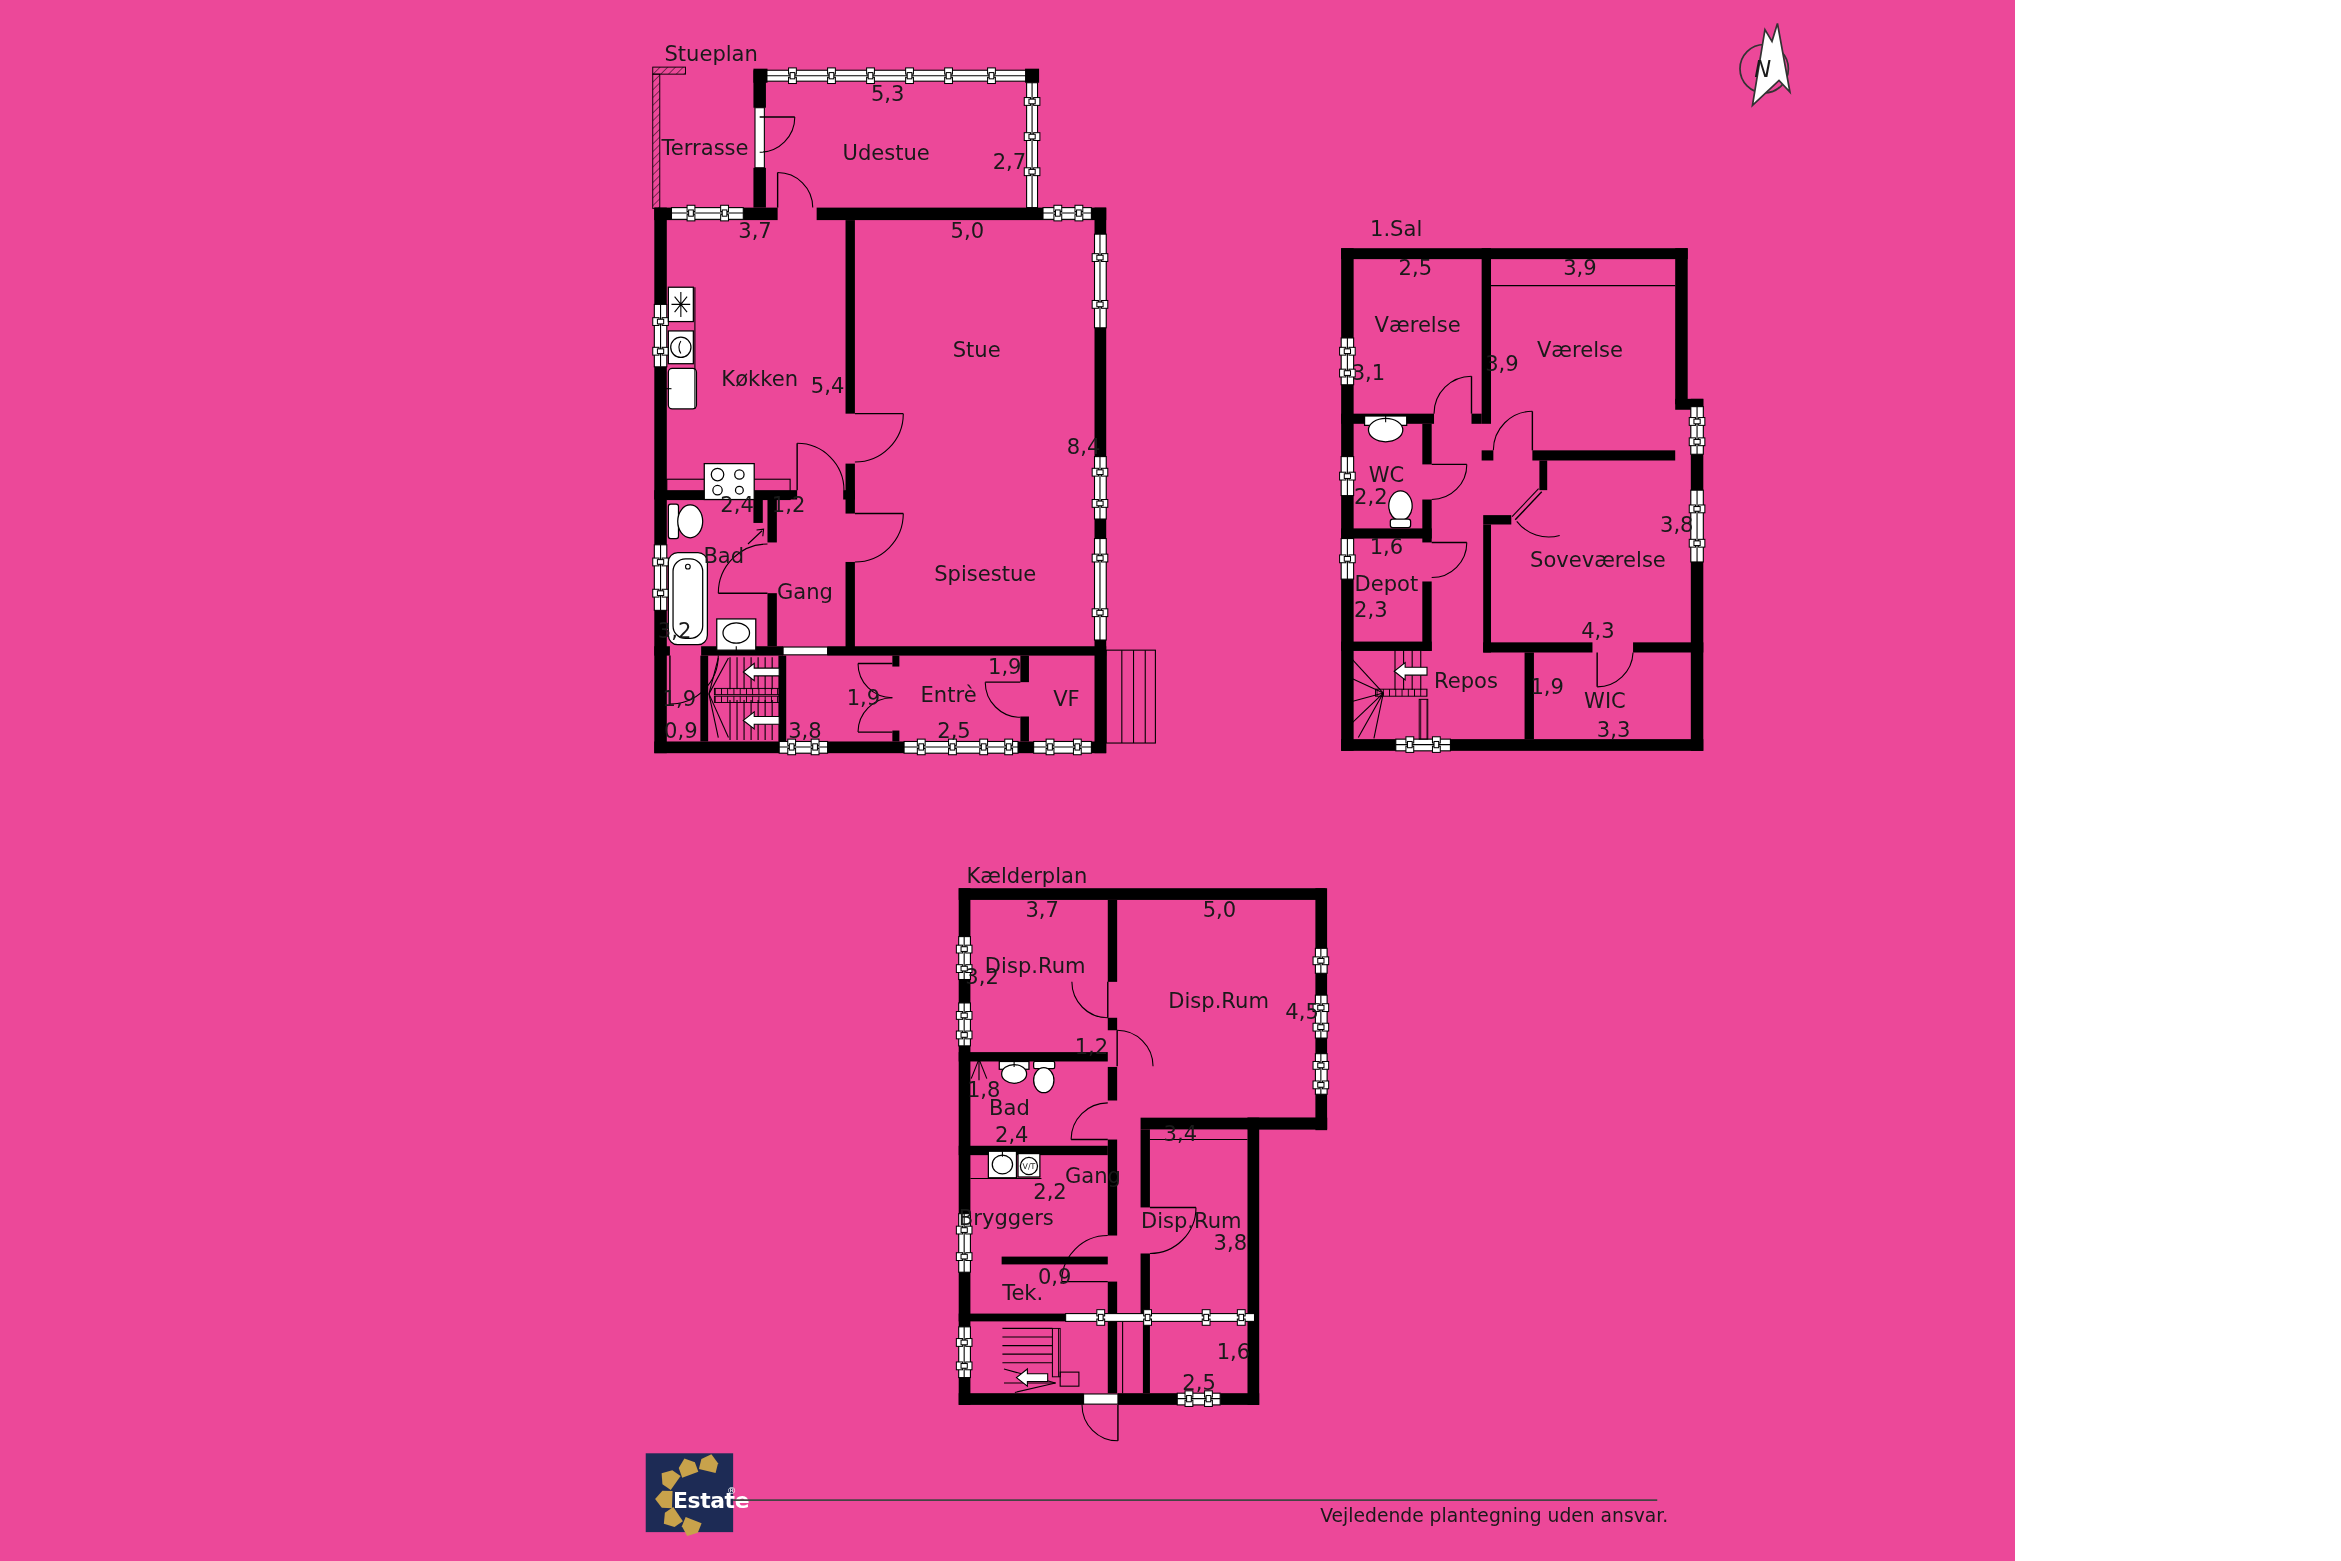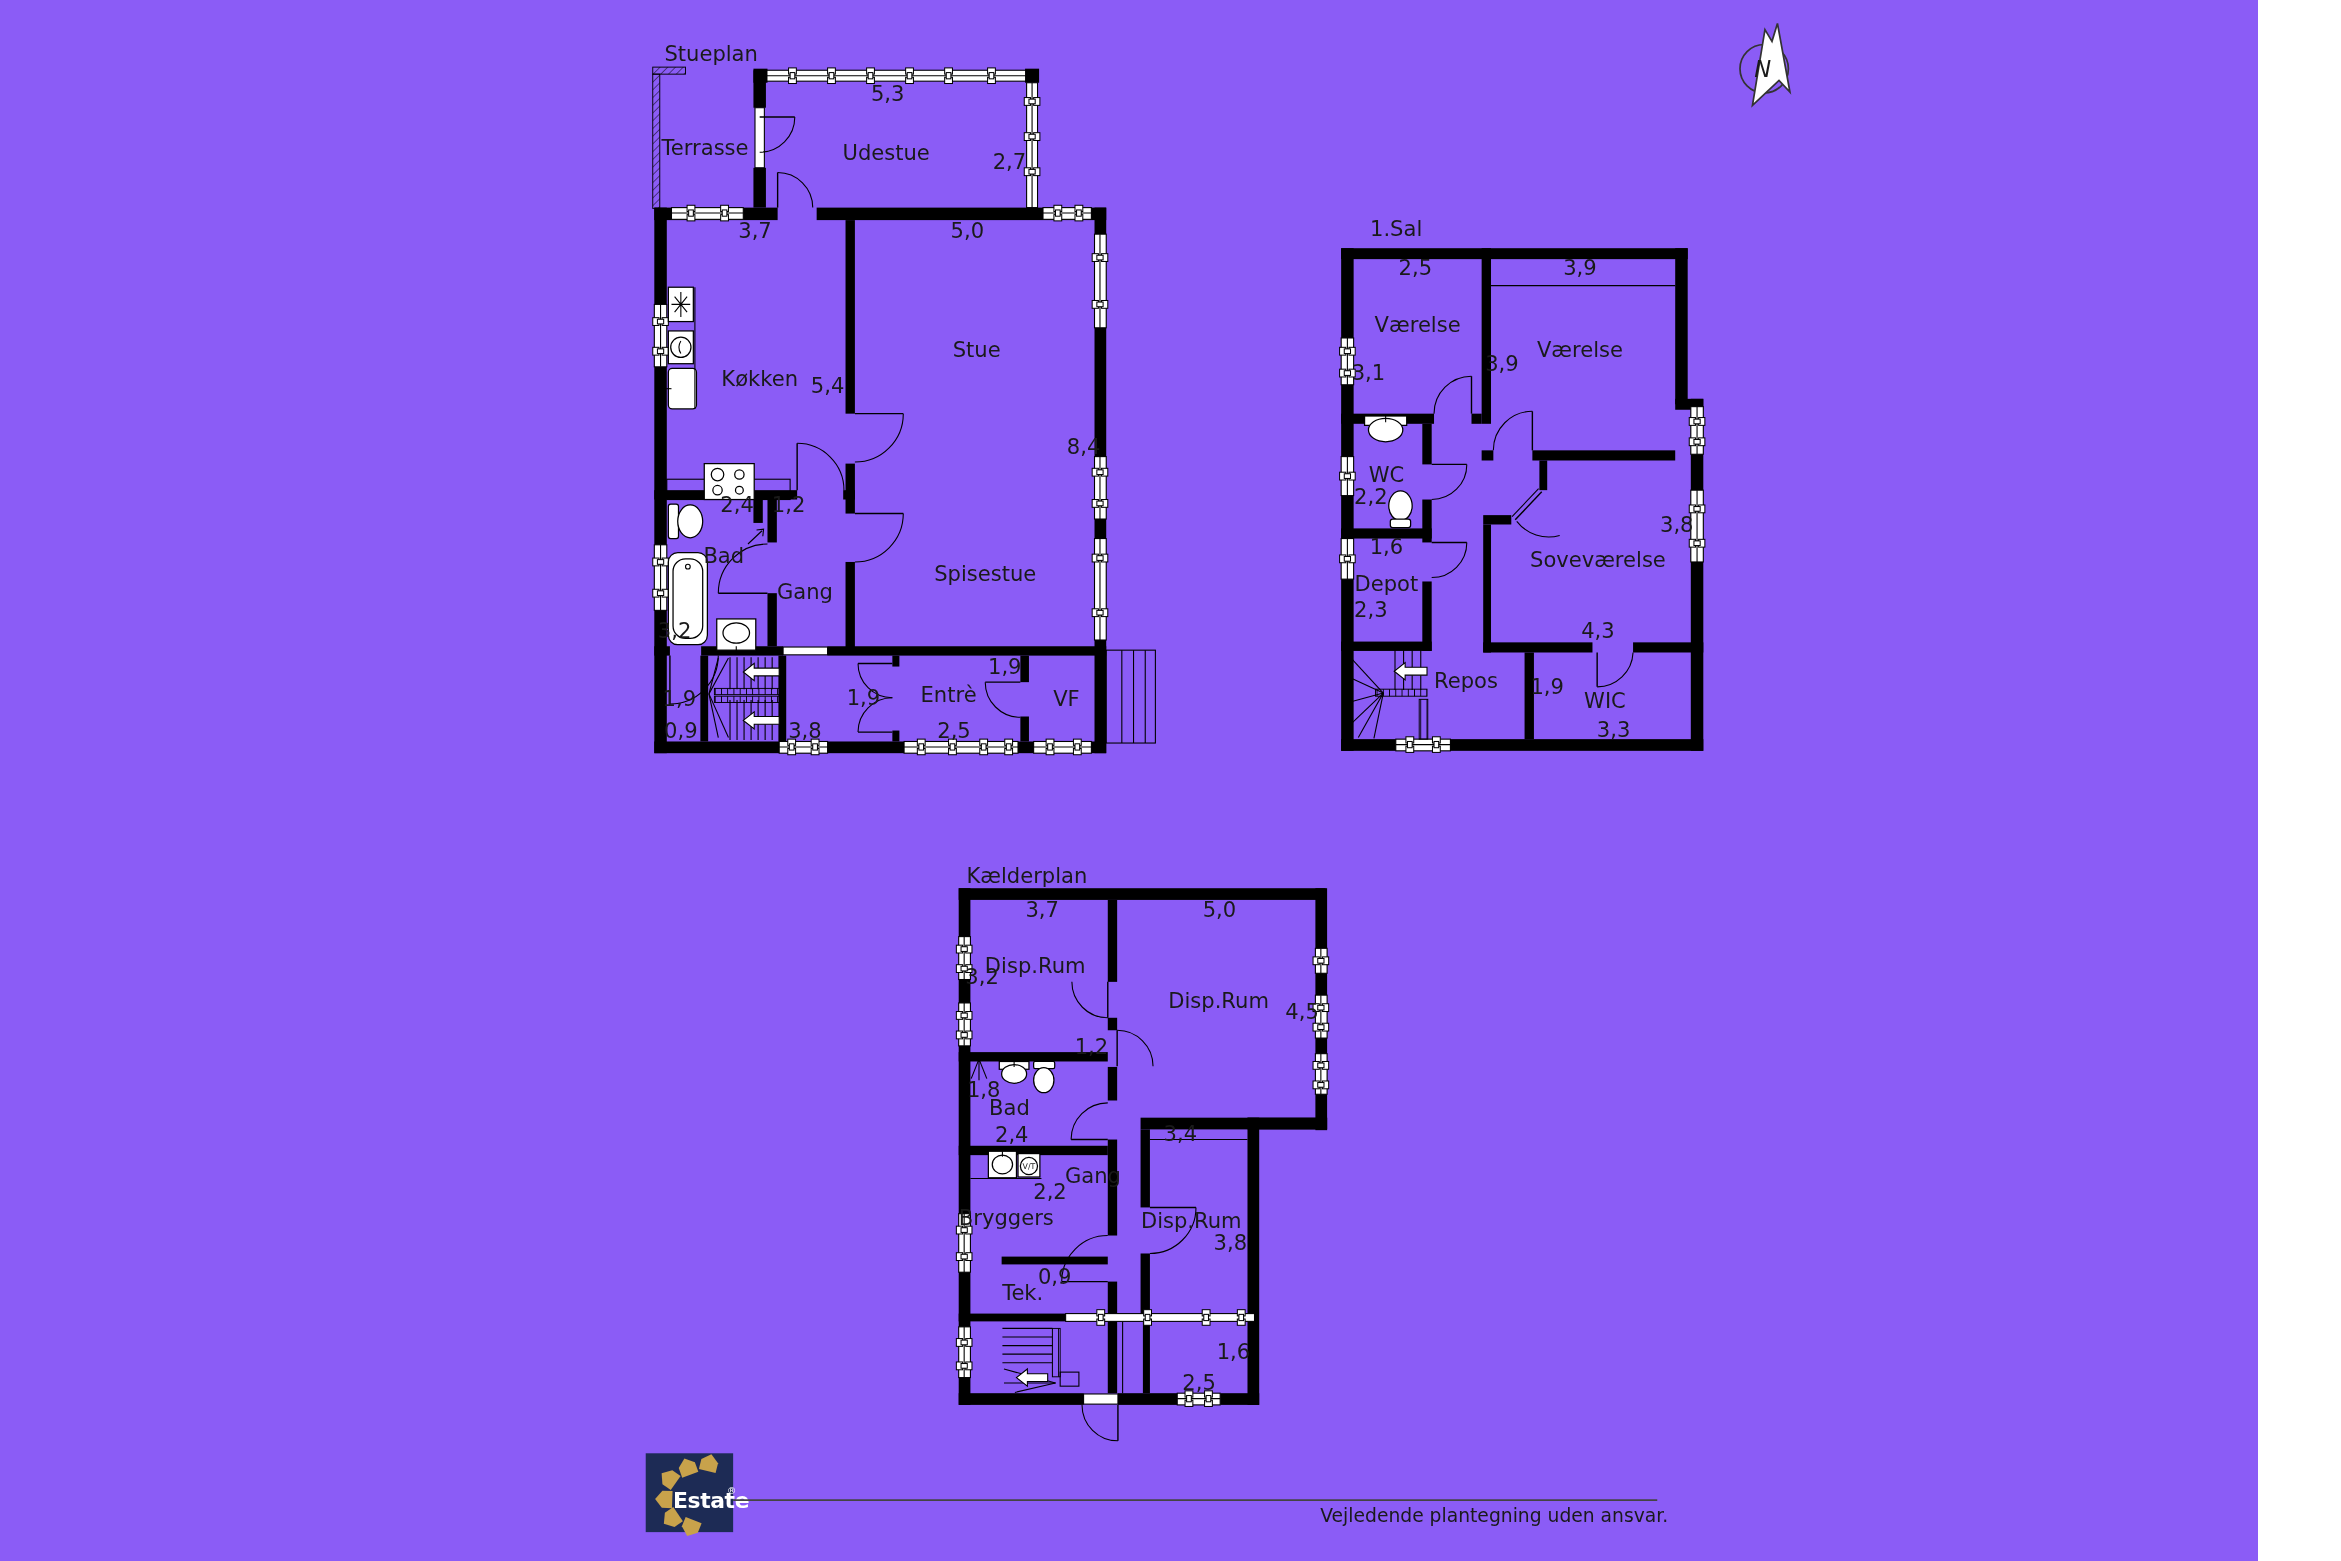--- a/index.html
+++ b/index.html
@@ -1,16 +1,16 @@
 <!DOCTYPE html>
 <html style="font-size:12.5px"><head>
 <meta charset="utf-8">
 <style>
   html,body{margin:0;padding:0;background:#fff;}
-  #page{position:relative;width:2258px;height:1561px;background:#8b5cf6;overflow:hidden;}
+  #page{position:relative;width:2015px;height:1561px;background:#ec4899;overflow:hidden;}
   svg{position:absolute;left:0;top:0;}
   text{font-family:"DejaVu Sans","Liberation Sans",sans-serif;fill:#1a1a1a;}
   .lbl{font-size:27px;text-anchor:middle;}
   .ttl{font-size:27px;text-anchor:start;}
   .tiny{font-size:10px;text-anchor:middle;}
   .logo-txt{font-size:28px;font-weight:bold;fill:#ffffff;text-anchor:start;letter-spacing:-0.5px;}
   .reg{font-size:12px;fill:#ffffff;text-anchor:start;}
   .disc{font-size:24px;text-anchor:end;}
   .north{font-size:29px;font-style:italic;text-anchor:middle;}
   .wall{fill:#000;stroke:none;}

